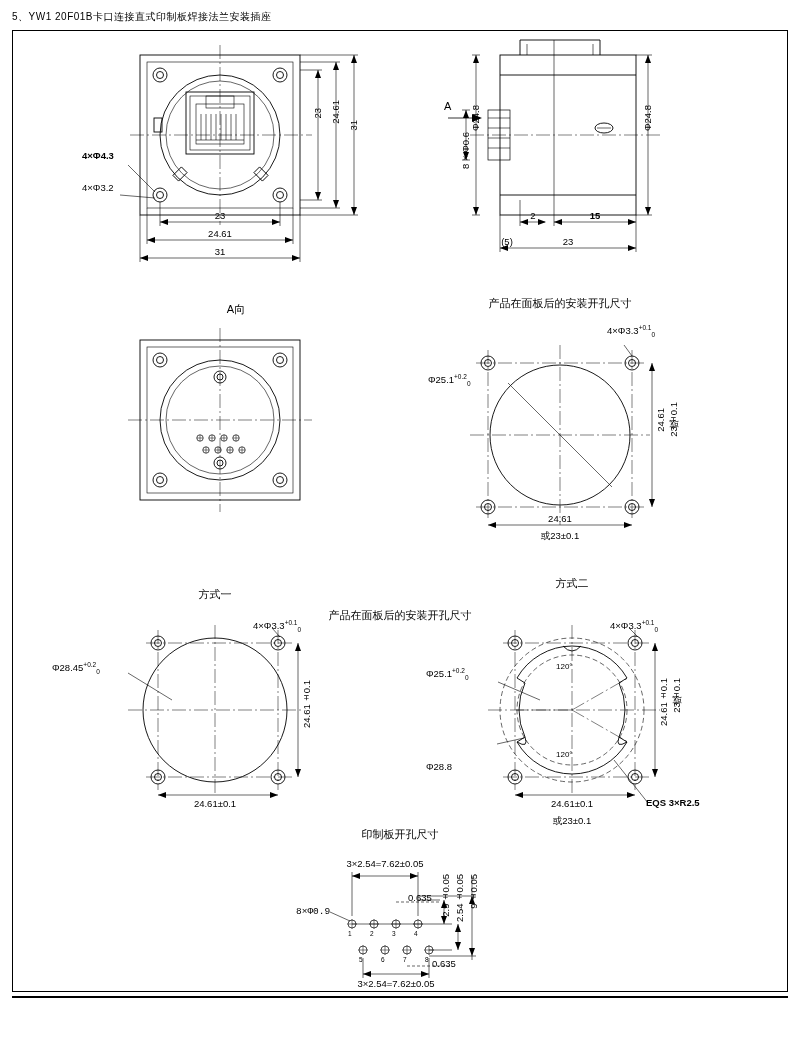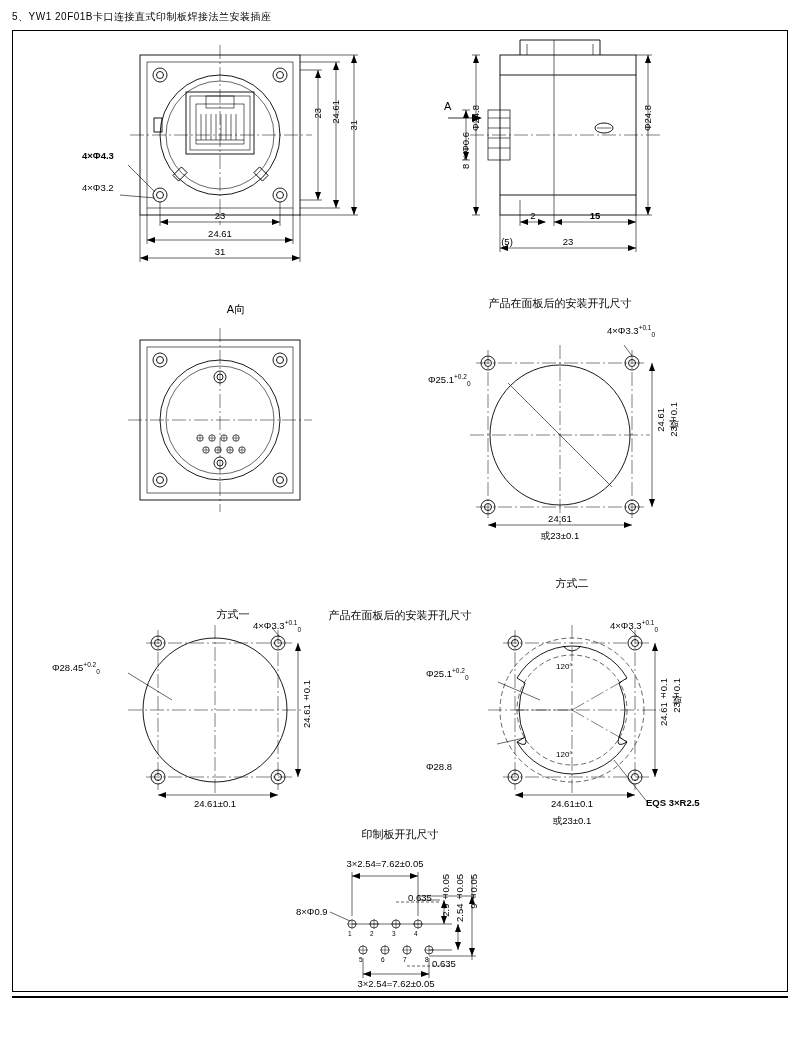--- a/index.html
+++ b/index.html
@@ -428,21 +428,21 @@
   <div class="lbl v" style="left:460px;top:132px;">8×Φ0.6</div>
   <div class="lbl v" style="left:642px;top:105px;">Φ24.8</div>
   <div class="lbl c" style="left:533px;top:210px;">2</div>
   <div class="lbl c" style="left:595px;top:210px;font-weight:bold;">15</div>
   <div class="lbl c" style="left:507px;top:236px;">(5)</div>
   <div class="lbl c" style="left:568px;top:236px;">23</div>
 
   <div class="cap" style="left:236px;top:302px;">A向</div>
   <div class="cap" style="left:560px;top:296px;">产品在面板后的安装开孔尺寸</div>
   <div class="cap" style="left:400px;top:572px;margin-top:36px;">产品在面板后的安装开孔尺寸</div>
-  <div class="cap" style="left:215px;top:607px;margin-left:18px;">方式一</div>
+  <div class="cap" style="left:215px;top:587px;">方式一</div>
   <div class="cap" style="left:572px;top:576px;">方式二</div>
   <div class="cap" style="left:400px;top:827px;">印制板开孔尺寸</div>
 
   <div class="lbl" style="left:607px;top:325px;">
     <span>4×Φ3.3</span><span class="sup">+0.1</span><span class="sub">0</span>
   </div>
   <div class="lbl" style="left:428px;top:374px;">
     <span>Φ25.1</span><span class="sup">+0.2</span><span class="sub">0</span>
   </div>
   <div class="lbl v" style="left:655px;top:408px;">24.61</div>
@@ -471,21 +471,21 @@
   <div class="lbl v" style="left:658px;top:678px;">24.61±0.1</div>
   <div class="lbl v" style="left:671px;top:678px;">或23±0.1</div>
   <div class="lbl c" style="left:572px;top:798px;">24.61±0.1</div>
   <div class="lbl c" style="left:572px;top:815px;">或23±0.1</div>
   <div class="lbl" style="left:646px;top:797px;font-weight:bold;">EQS 3×R2.5</div>
 
   <div class="lbl c" style="left:385px;top:858px;">3×2.54=7.62±0.05</div>
   <div class="lbl c" style="left:396px;top:978px;">3×2.54=7.62±0.05</div>
   <div class="lbl" style="left:408px;top:892px;">0.635</div>
   <div class="lbl" style="left:432px;top:958px;">0.635</div>
-  <div class="lbl" style="left:296px;top:906px;">8×Φ0.9</div>
+  <div class="lbl" style="left:296px;top:906px;font-family:Liberation Mono, monospace;">8×Φ0.9</div>
   <div class="lbl v" style="left:440px;top:874px;">2.9±0.05</div>
   <div class="lbl v" style="left:454px;top:874px;">2.54±0.05</div>
   <div class="lbl v" style="left:468px;top:874px;">9±0.05</div>
 
   <div class="lbl" style="left:348px;top:930px;font-size:6.5px;">1</div>
   <div class="lbl" style="left:370px;top:930px;font-size:6.5px;">2</div>
   <div class="lbl" style="left:392px;top:930px;font-size:6.5px;">3</div>
   <div class="lbl" style="left:414px;top:930px;font-size:6.5px;">4</div>
   <div class="lbl" style="left:359px;top:956px;font-size:6.5px;">5</div>
   <div class="lbl" style="left:381px;top:956px;font-size:6.5px;">6</div>

